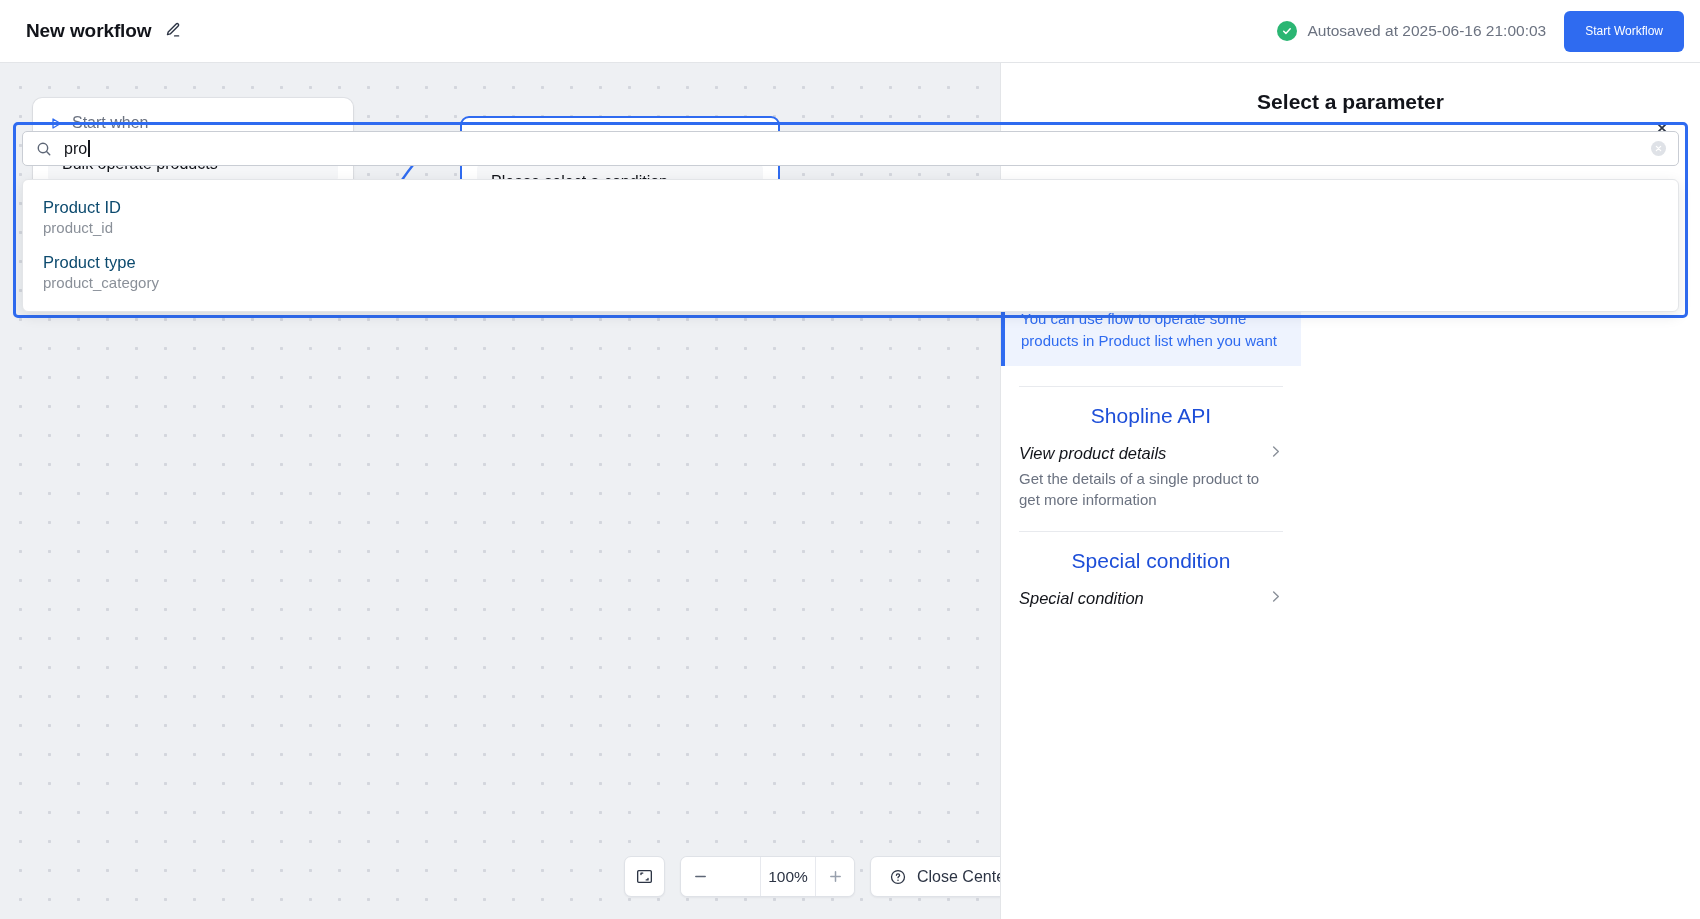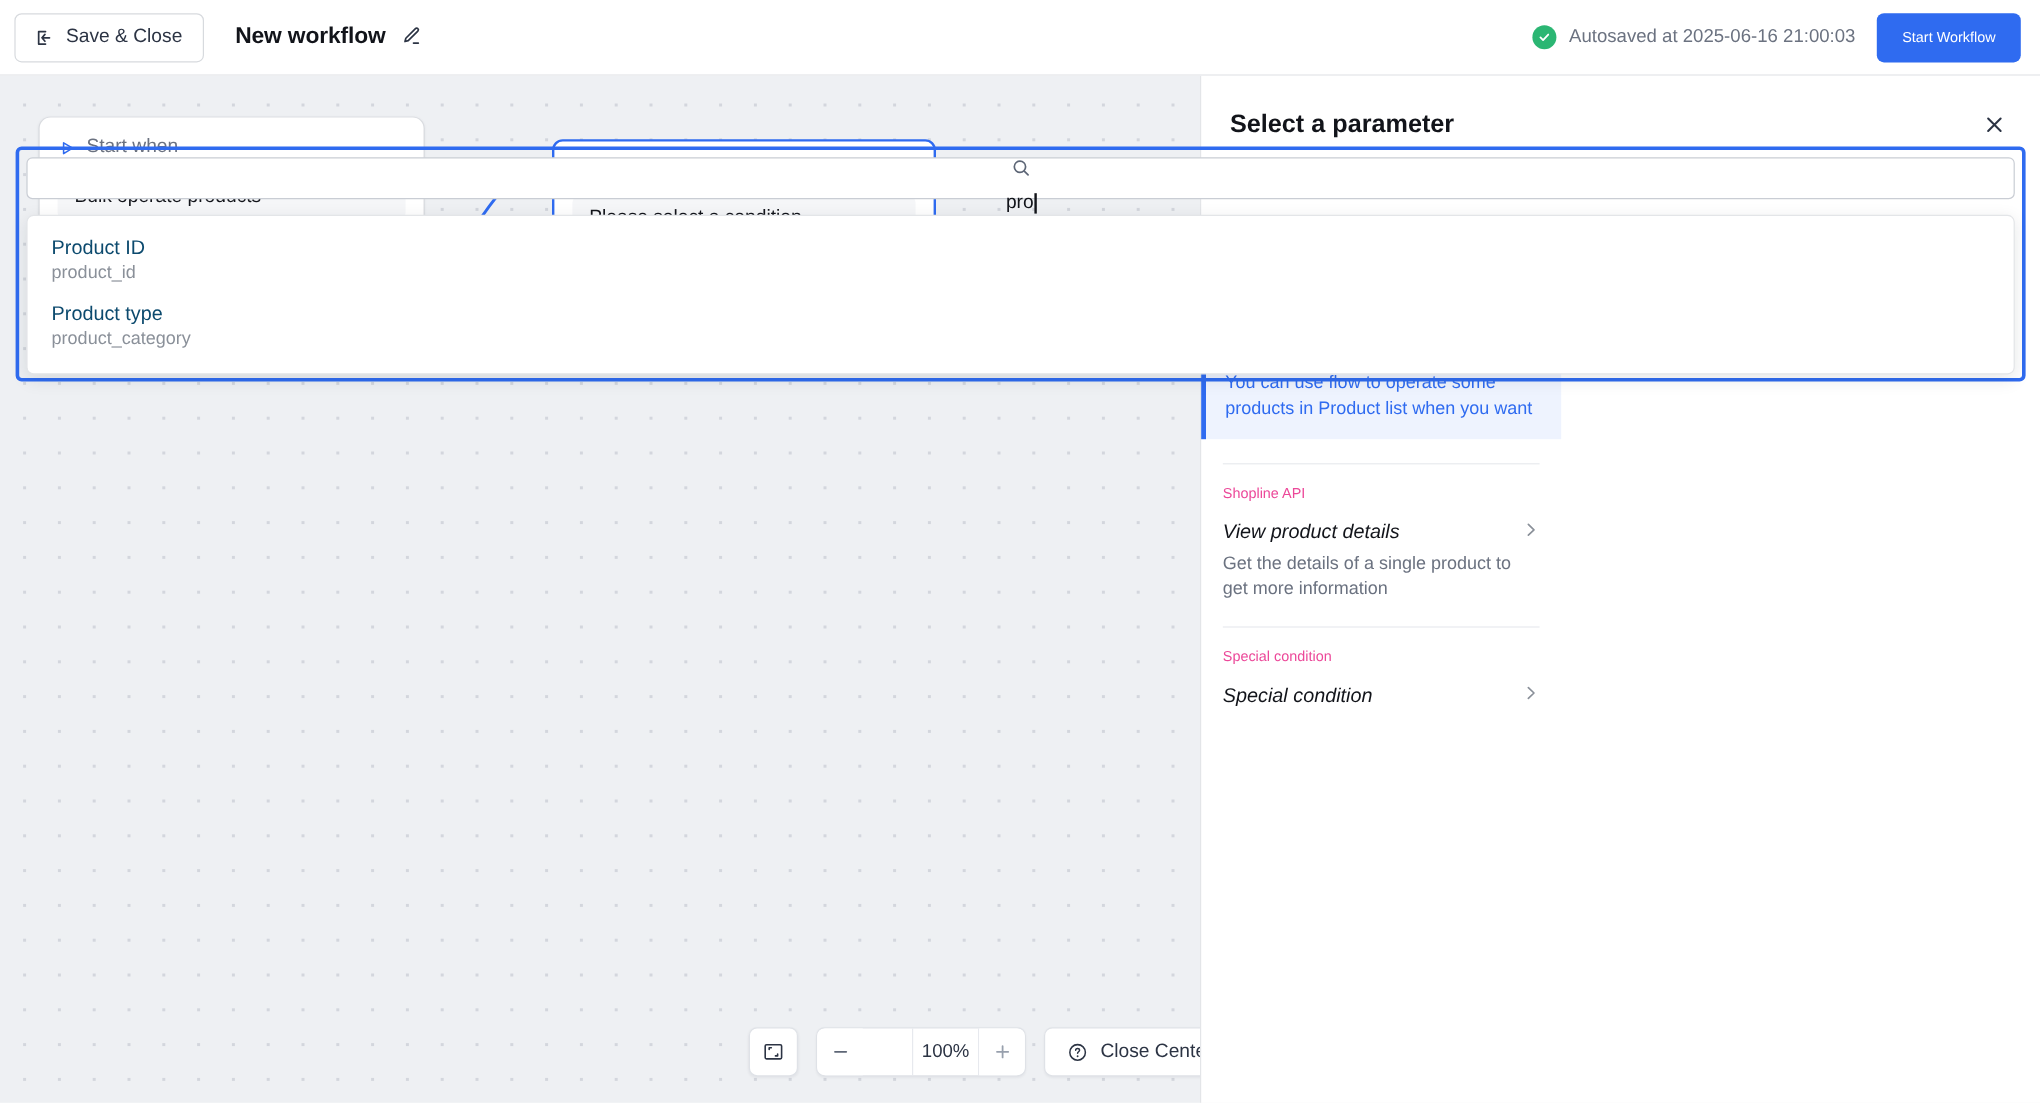--- a/index.html
+++ b/index.html
@@ -149,37 +149,37 @@
     font-size: 16px; color: #2c3444;
   }
 
   
   .right-panel {
     position: absolute; top: 63px; right: 0; width: 700px; height: 856px;
     background: #ffffff; z-index: 30;
     border-left: 1px solid #e3e5e8;
   }
   .panel-header {
-    display: flex; align-items: center; padding: 27px 24px 0 24px;
+    display: flex; align-items: center; padding: 27px 24px 0 24px; flex-direction: column;
   }
   .panel-title { font-size: 21px; font-weight: bold; color: #12141a; }
   .panel-close { margin-left: auto; cursor: pointer; padding: 4px; display: flex; }
 
   
   .panel-body { position: absolute; top: 74px; left: 0; width: 300px; }
   .info-banner {
     background: #eef3fe;
     padding: 13px 16px 14px 16px;
     font-size: 15px; line-height: 1.45; color: #2f6bf0;
     border-left: 4px solid #2f6bf0;
     margin-top: 158px;
   }
   .section-div { height: 1px; background: #e8eaee; margin: 20px 18px 0 18px; }
   .section-label {
-    font-size: 12px; color: #ec4899; padding: 17px 18px 0 18px;
+    font-size: 21px; color: #1d4ed8; padding: 17px 18px 0 18px; text-align: center;
   }
   .api-item { padding: 16px 18px 0 18px; cursor: pointer; }
   .api-item-top { display: flex; align-items: center; }
   .api-item-title { font-size: 16.5px; color: #12141a; font-style: italic; }
   .api-item-chev { margin-left: auto; color: #8a9099; }
   .api-item-desc {
     font-size: 15px; line-height: 1.45; color: #6b7280; margin-top: 5px; padding-right: 22px;
   }
 
   
@@ -188,21 +188,21 @@
     border: 3px solid #2f6bf0; border-radius: 5px; z-index: 60;
     pointer-events: none;
   }
   .search-wrap {
     position: absolute; top: 131px; left: 22px; width: 1657px; height: 35px;
     z-index: 61;
   }
   .search-input-box {
     width: 100%; height: 100%;
     border: 1px solid #c9cdd4; border-radius: 5px; background: #ffffff;
-    display: flex; align-items: center; padding: 0 12px 0 13px; gap: 12px; flex-direction: column;
+    display: flex; align-items: center; padding: 0 12px 0 13px; gap: 12px;
   }
   .search-text { font-size: 16px; color: #12141a; display: flex; align-items: center; }
   .caret {
     display: inline-block; width: 1.4px; height: 17px; background: #12141a; margin-left: 1px;
   }
   .clear-circle {
     margin-left: auto; width: 15px; height: 15px; border-radius: 50%;
     background: #dfe2e7; display: flex; align-items: center; justify-content: center;
     cursor: pointer;
   }
@@ -214,29 +214,20 @@
     z-index: 61; padding: 10px 0 11px 0;
   }
   .dd-item { padding: 8px 20px 9px 20px; cursor: pointer; }
   .dd-label { font-size: 16.5px; color: #0c4a6e; }
   .dd-key { font-size: 15px; color: #8a9099; margin-top: 2px; }
 </style>
 </head>
 <body>
 
 <div class="topbar">
-  <div class="save-close-btn">
-    <span style="display:flex">
-      <svg width="19" height="19" viewBox="0 0 20 20" fill="none">
-        <path d="M11.5 4.5H5.5v11h6" stroke="#2c3444" stroke-width="1.5" stroke-linecap="round" stroke-linejoin="round"></path>
-        <path d="M15 10H8.5M11 7l-2.6 3L11 13" stroke="#2c3444" stroke-width="1.5" stroke-linecap="round" stroke-linejoin="round"></path>
-      </svg>
-    </span>
-    <span class="lbl">Save &amp; Close</span>
-  </div>
 
   <div class="wf-title-wrap">
     <span class="wf-title">New workflow</span>
     <span class="pencil">
       <svg width="20" height="20" viewBox="0 0 20 20" fill="none">
         <path d="M14.2 3.9a1.4 1.4 0 012 2l-8 8-2.7.7.7-2.7 8-8z" stroke="#2c3444" stroke-width="1.4" stroke-linejoin="round"></path>
         <path d="M12.6 15.9h4" stroke="#2c3444" stroke-width="1.4" stroke-linecap="round"></path>
       </svg>
     </span>
   </div>

